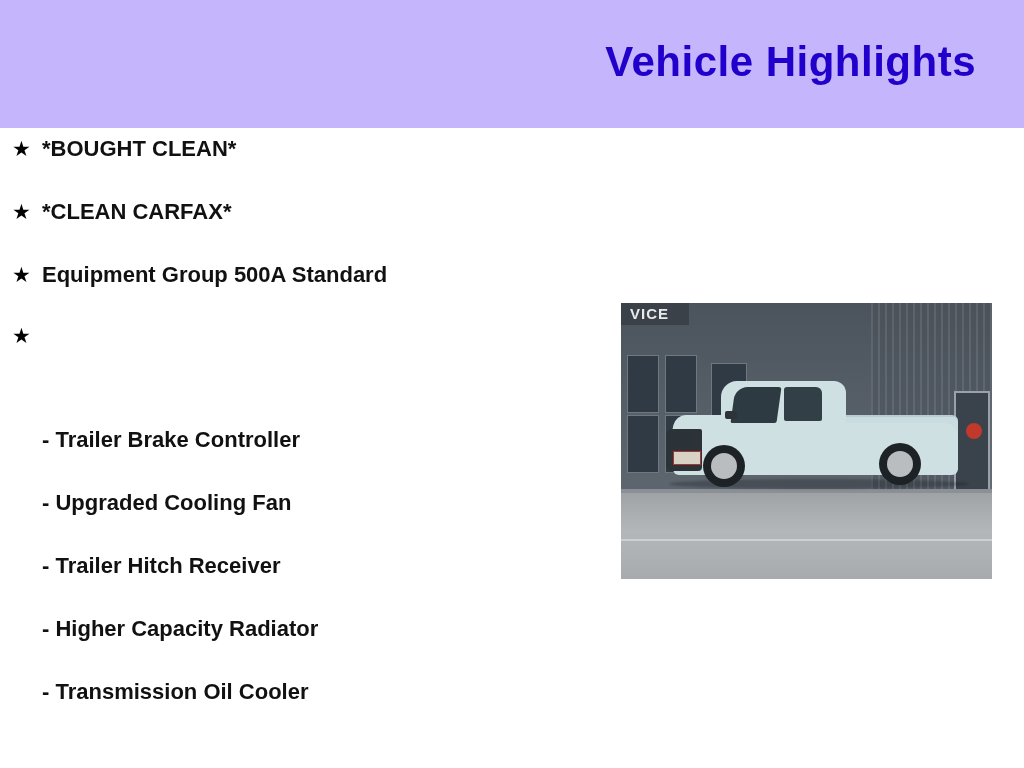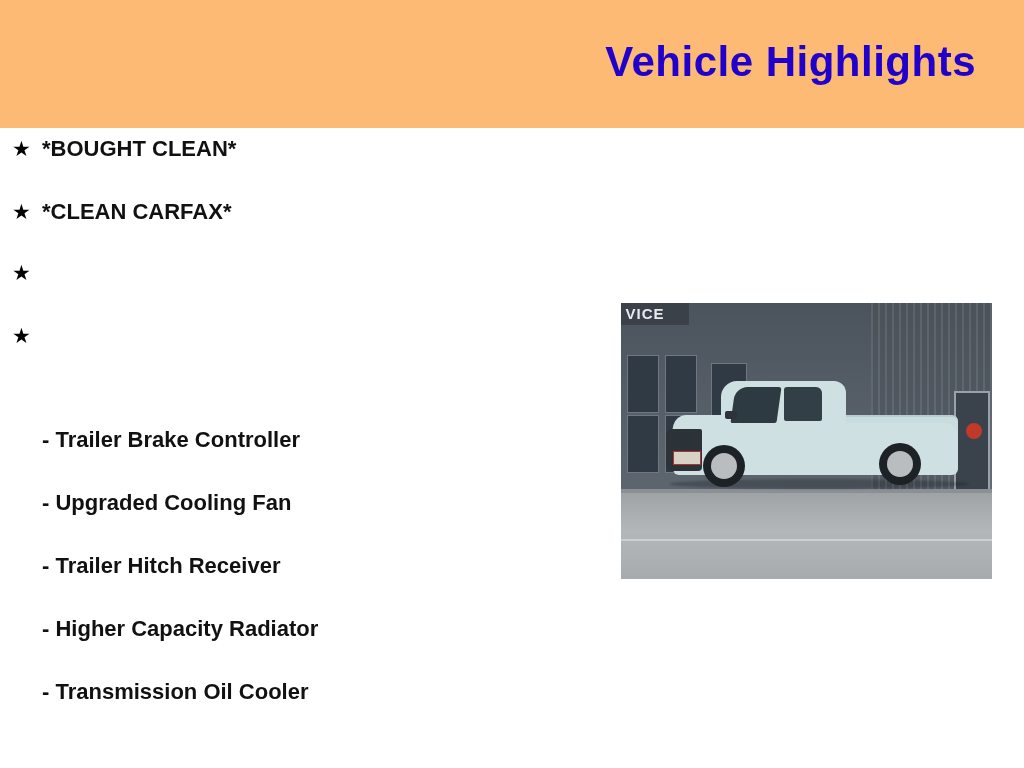--- a/index.html
+++ b/index.html
@@ -18,21 +18,21 @@
     width: 1024px;
     height: 768px;
     background: #ffffff;
   }
   .header-band {
     position: absolute;
     left: 0;
     top: 0;
     width: 1024px;
     height: 128px;
-    background: #fdba74;
+    background: #c4b5fd;
   }
   .header-title {
     position: absolute;
     right: 48px;
     top: 38px;
     font-size: 42px;
     font-weight: bold;
     color: #2200cc;
     letter-spacing: 0.5px;
     white-space: nowrap;
@@ -112,21 +112,21 @@
   }
   .ph-sign {
     position: absolute;
     left: 0px; top: 0px; width: 68px; height: 22px;
     background: #3b4149;
     color: #e8eaec;
     font-size: 15px;
     font-weight: bold;
     letter-spacing: 1px;
     line-height: 22px;
-    text-align: center;
+    text-align: right;
     padding-right: 20px;
     box-sizing: border-box;
   }
   .ph-win {
     position: absolute;
     background: #2f3a44;
     border: 1px solid #6f7780;
   }
   .ph-door {
     position: absolute;
@@ -252,20 +252,21 @@
       <span class="bullet-text">*BOUGHT CLEAN*</span>
     </div>
 
     <div class="bullet-row">
       <span class="star-icon">★</span>
       <span class="bullet-text">*CLEAN CARFAX*</span>
     </div>
 
     <div class="bullet-row">
       <span class="star-icon">★</span>
+      <span class="bullet-text">Equipment Group 500A Standard</span>
     </div>
 
     <div class="bullet-row">
       <span class="star-icon">★</span>
     </div>
 
     <div class="sub-row">
       <span class="sub-text">- Trailer Brake Controller</span>
     </div>
 

